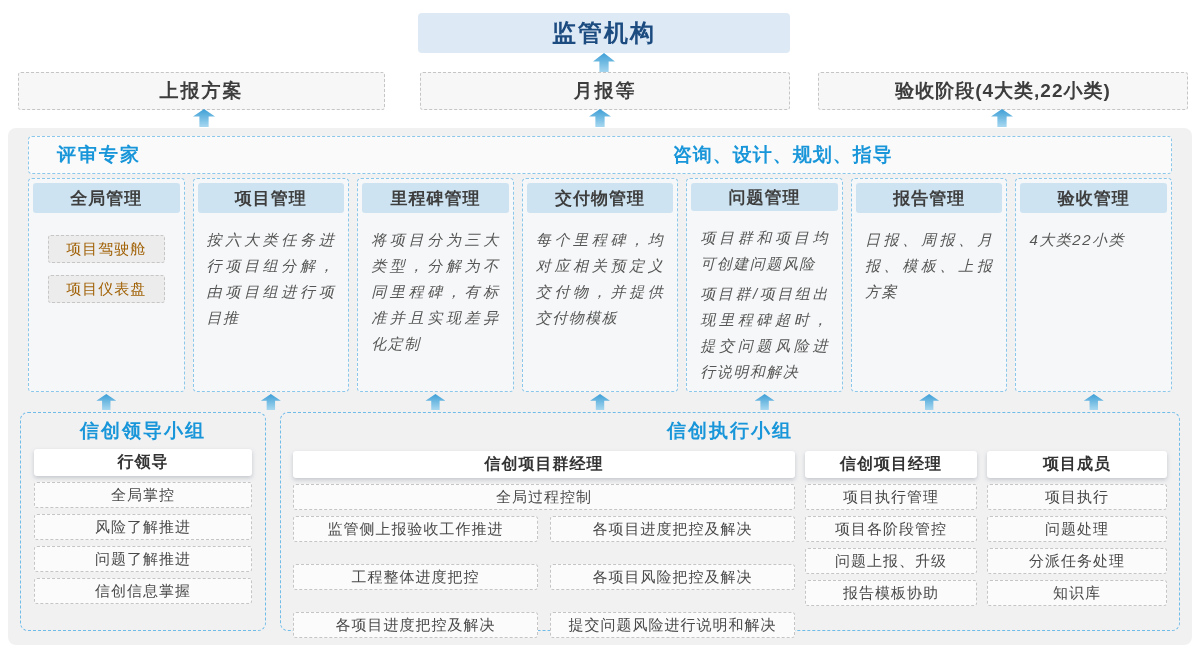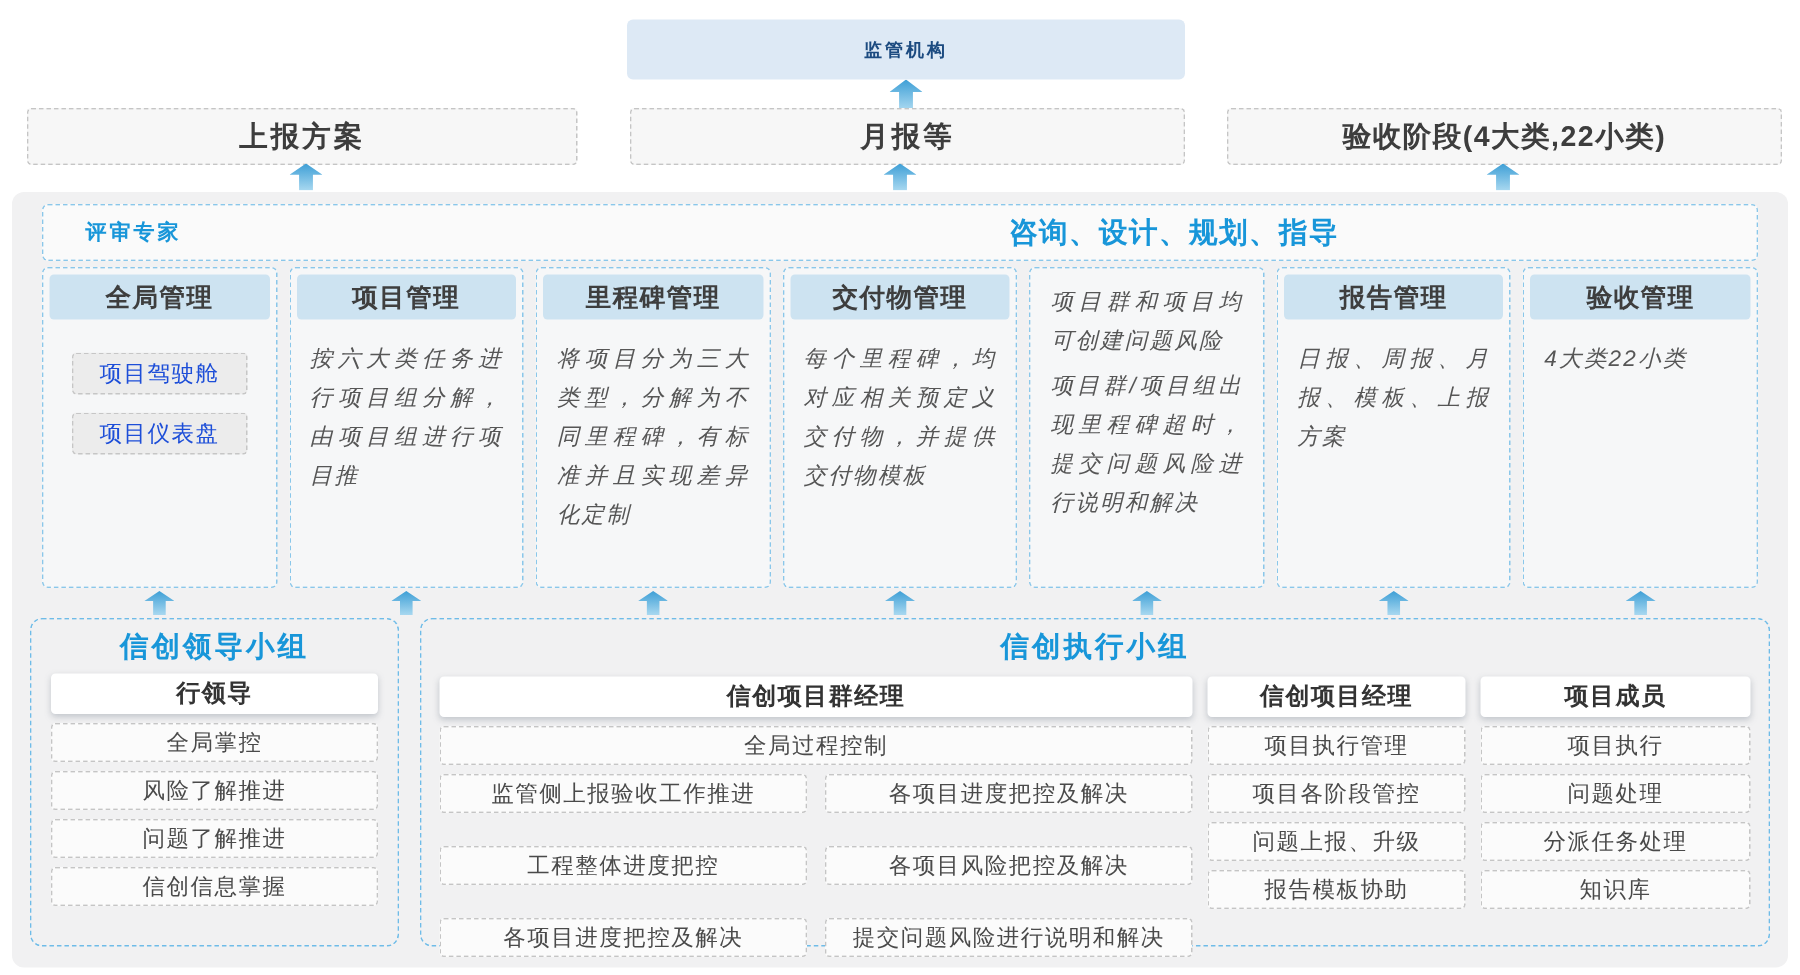--- a/index.html
+++ b/index.html
@@ -3,21 +3,21 @@
 <meta charset="utf-8">
 <style>
   * { margin:0; padding:0; box-sizing:border-box; }
   html,body { width:1200px; height:650px; background:#fff;
     font-family:"Liberation Sans", sans-serif; color:#3d3d3d; overflow:hidden; }
   .stage { position:relative; width:1200px; height:650px; }
 
   
   .regulator { position:absolute; left:418px; top:13px; width:372px; height:40px;
     background:#dde9f5; border-radius:4px; display:flex; align-items:center; justify-content:center;
-    font-size:12px; font-weight:bold; color:#1c4b80; letter-spacing:2px; }
+    font-size:24px; font-weight:bold; color:#1c4b80; letter-spacing:2px; }
 
   
   .report-box { position:absolute; top:72px; height:38px; background:#f7f7f7;
     border:1px dashed #c5c5c5; border-radius:3px; display:flex; align-items:center; justify-content:center;
     font-size:19px; font-weight:bold; color:#3d3d3d; letter-spacing:2px; }
   .rb0 { left:18px;  width:367px; }
   .rb1 { left:420px; width:370px; }
   .rb2 { left:818px; width:370px; letter-spacing:1px; }
 
   
@@ -30,38 +30,38 @@
   .a-r2 { left:991px; top:109px; height:18px; }
 
   
   .container { position:absolute; left:8px; top:128px; width:1184px; height:517px;
     background:#f1f1f2; border-radius:8px; }
 
   
   .strip { position:absolute; left:20px; top:8px; width:1144px; height:38px;
     background:#fafafa; border:1px dashed #8ac7ea; border-radius:4px; }
   .strip-left { position:absolute; left:28px; top:0; height:36px; display:flex; align-items:center;
-    font-size:14px; font-weight:bold; color:#1896d9; letter-spacing:2px; }
+    font-size:19px; font-weight:bold; color:#1896d9; letter-spacing:2px; }
   .strip-right { position:absolute; left:66%; top:0; height:36px; transform:translateX(-50%);
     display:flex; align-items:center; font-size:19px; font-weight:bold; color:#1896d9; letter-spacing:1px; }
 
   
   .cols { position:absolute; left:20px; top:50px; width:1144px; height:214px;
     display:flex; gap:8px; }
   .col { flex:1; background:#f6f7f8; border:1px dashed #8ac7ea; border-radius:4px;
     display:flex; flex-direction:column; }
   .col-head { margin:4px; height:30px; background:#cde3f1; border-radius:3px;
     display:flex; align-items:center; justify-content:center;
     font-size:17px; font-weight:bold; color:#3e3e3e; letter-spacing:1px; }
   .col-body { padding:6px 13px; display:flex; flex-direction:column; }
   .para { font-size:15px; color:#565656; line-height:26px; text-align:justify;
     letter-spacing:1.5px; margin-top:4px;font-style:italic; }
   .gray-item { margin:12px 6px 0 6px; height:28px; background:#ececec;
     border:1px dashed #c6c6c6; border-radius:3px; display:flex; align-items:center; justify-content:center;
-    font-size:15px; color:#1d4ed8; letter-spacing:1px; }
+    font-size:15px; color:#a16207; letter-spacing:1px; }
 
   
   .arrow-row { position:absolute; left:20px; top:266px; width:1144px; height:16px;
     display:flex; gap:8px; }
   .arrow-cell { flex:1; display:flex; justify-content:center; }
   .arrow-cell .arrow { width:20px; height:16px; }
 
   
   .group { position:absolute; top:284px; border:1px dashed #6fbce8; border-radius:8px; }
   .leader { left:12px; width:246px; height:219px; }
@@ -131,20 +131,21 @@
       </div>
 
       <div class="col">
         <div class="col-head">交付物管理</div>
         <div class="col-body">
           <div class="para">每个里程碑，均对应相关预定义交付物，并提供交付物模板</div>
         </div>
       </div>
 
       <div class="col">
+        <div class="col-head">问题管理</div>
         <div class="col-body">
           <div class="para">项目群和项目均可创建问题风险</div>
           <div class="para">项目群/项目组出现里程碑超时，提交问题风险进行说明和解决</div>
         </div>
       </div>
 
       <div class="col">
         <div class="col-head">报告管理</div>
         <div class="col-body">
           <div class="para">日报、周报、月报、模板、上报方案</div>

